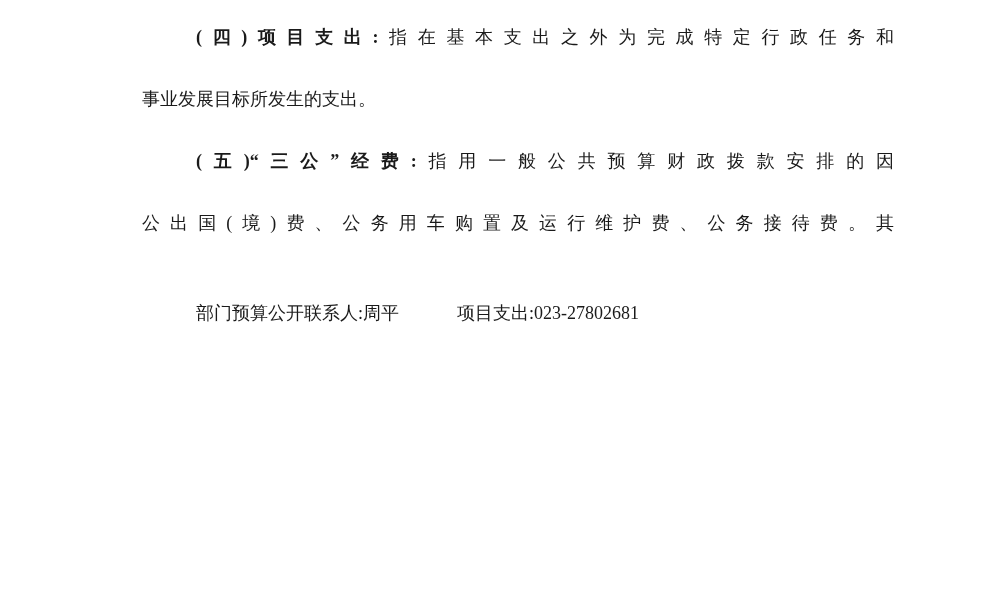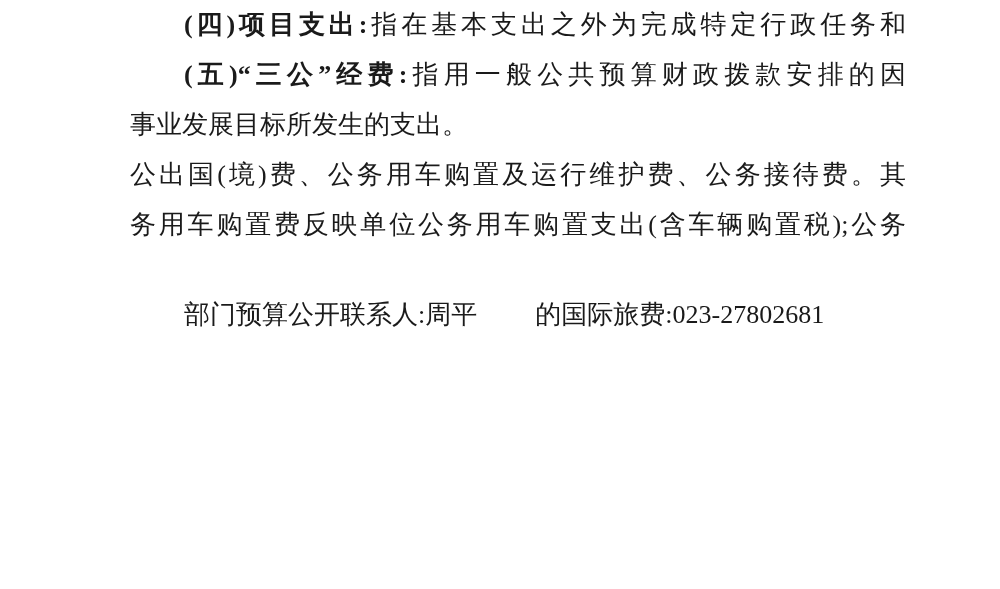--- a/index.html
+++ b/index.html
@@ -15,23 +15,23 @@
     font-family: "Liberation Serif", "DejaVu Serif", serif;
     color: #1a1a1a;
   }
   .doc {
     position: absolute;
     left: 130px;
     top: 0px;
     width: 776px;
   }
   .line {
-    font-size: 26px;
+    font-size: 18px;
     line-height: 50px;
-    margin: 0;
+    margin: 12px;
     white-space: nowrap;
   }
   .line.justify {
     white-space: normal;
     text-align: justify;
     text-align-last: justify;
   }
   .line.indent {
     text-indent: 54px;
   }
@@ -44,19 +44,18 @@
   .contact .phone-label {
     margin-left: 58px;
   }
 </style>
 </head>
 <body>
 
 <div class="doc">
   <div id="paragraphs">
       <div class="line indent justify"><span class="lead-in">(四)项目支出:</span><span>指在基本支出之外为完成特定行政任务和</span></div>
+      <div class="line"><span>事业发展目标所发生的支出。</span></div>
       <div class="line indent justify"><span class="lead-in">(五)“三公”经费:</span><span>指用一般公共预算财政拨款安排的因</span></div>
-      <div class="line"><span>事业发展目标所发生的支出。</span></div>
       <div class="line justify"><span>公出国(境)费、公务用车购置及运行维护费、公务接待费。其</span></div>
-      <div class="line justify"><span>务用车购置费反映单位公务用车购置支出(含车辆购置税);公务</span></div>
     </div>
-  <p class="line indent contact"><span>部门预算公开联系人:</span><span>周平</span><span class="phone-label">的国际旅费:</span><span>023-27802681</span></p>
+  <p class="line indent contact"><span>部门预算公开联系人:</span><span>周平</span><span class="phone-label">项目支出:</span><span>023-27802681</span></p>
 </div>
 
 </body></html>

